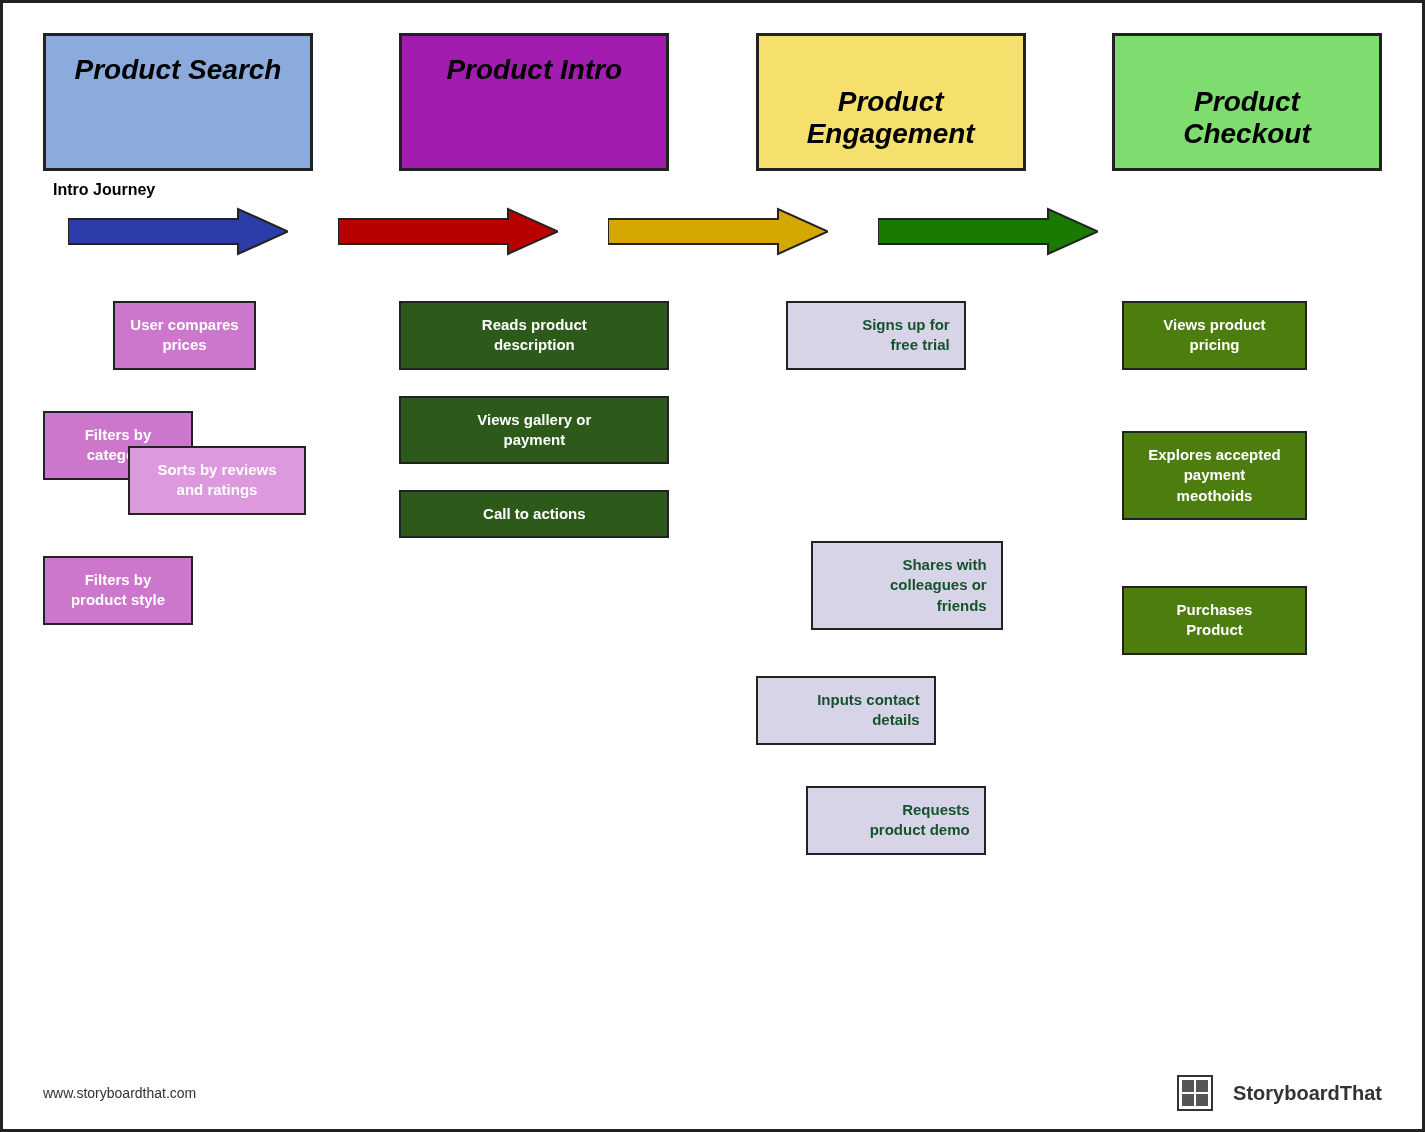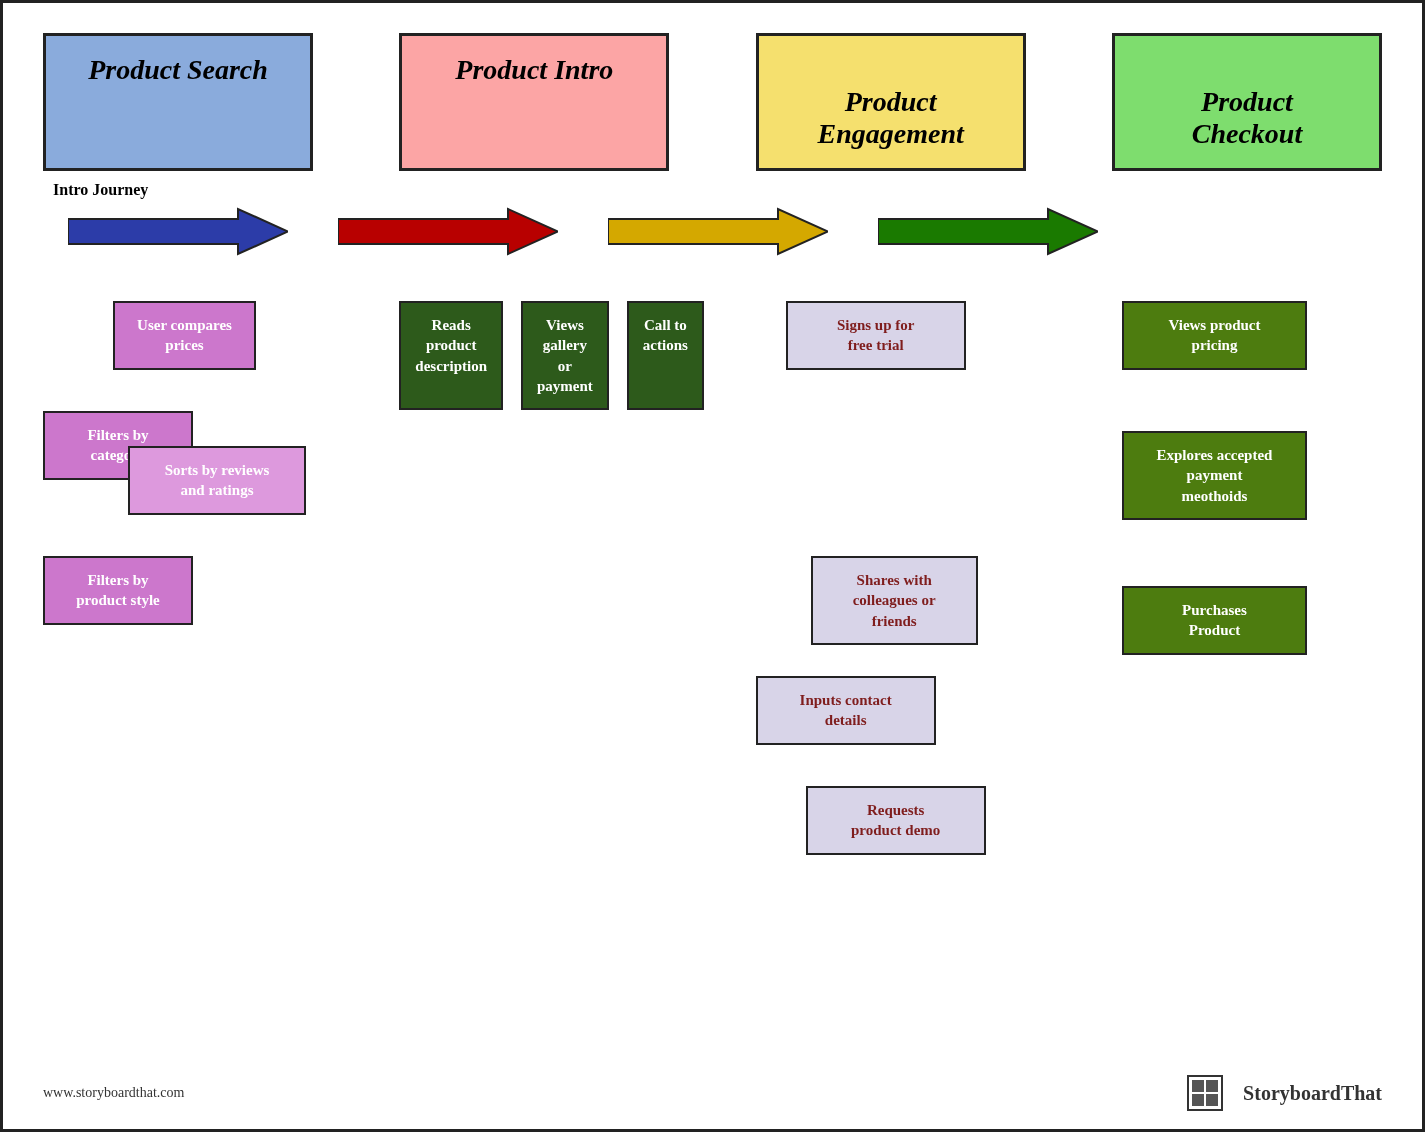--- a/index.html
+++ b/index.html
@@ -11,42 +11,41 @@
       position: relative;
       overflow: hidden;
       border: 3px solid #222;
     }
 
     .main-container {
       width: 100%;
       height: 100%;
       padding: 30px 40px 46px 40px;
       position: relative;
-      font-family: Liberation Serif, serif;
     }
 
     
     .headers-row {
       display: flex;
       justify-content: space-between;
       margin-bottom: 30px;
     }
 
     .header-box {
       width: 270px;
       padding: 18px 16px;
       border: 3px solid #222;
       text-align: center;
       font-size: 28px;
       font-weight: 900;
       font-style: italic;
     }
 
     .header-search { background: #8aabdc; }
-    .header-intro { background: #fca5a5; }
+    .header-intro { background: #a21caf; }
     .header-engagement { background: #f5e06e; }
     .header-checkout { background: #7edd6e; }
 
     
     .arrows-row {
       display: flex;
       align-items: center;
       margin-bottom: 40px;
       position: relative;
       height: 60px;
@@ -73,21 +72,21 @@
       text-align: center;
       line-height: 1.35;
     }
 
     
     .card-violet { background: #cc77cc; color: #fff; }
     .card-violet-light { background: #dd99dd; color: #fff; }
     
     .card-dark-green { background: #2d5a1b; color: #fff; }
     
-    .card-light-gray { background: #d8d4e8; color: #7f1d1d; }
+    .card-light-gray { background: #d8d4e8; color: #14532d; text-align: right; }
     
     .card-pink { background: #4d7c0f; color: #fff; }
 
     
     .footer {
       position: absolute;
       bottom: 18px;
       left: 40px;
       right: 40px;
       display: flex;
@@ -126,22 +125,22 @@
     
     .columns-wrapper {
       display: flex;
       justify-content: space-between;
       align-items: flex-start;
       width: 100%;
     }
 
     .col-static {
       display: flex;
-      flex-direction: row;
-      gap: 18px;
+      flex-direction: column;
+      gap: 26px;
       width: 270px;
     }
   </style>
 </head>
 <body>
 
 <div class="main-container">
 
   <div class="headers-row">
     <div class="header-box header-search">
@@ -223,21 +222,21 @@
       <div class="card card-dark-green">
         <span style="white-space:pre-line;">Call to actions</span>
       </div>
     </div>
 
     <div style="width:270px; height:600px; position:relative;">
       <div class="card card-light-gray" style="position:absolute; left:30px; top:0; width:180px;">
         <span style="white-space:pre-line;">Signs up for
 free trial</span>
       </div>
-      <div class="card card-light-gray" style="position:absolute; left:55px; top:255px; width:167px;">
+      <div class="card card-light-gray" style="position:absolute; left:55px; top:240px; width:192px;">
         <span style="white-space:pre-line;">Shares with
 colleagues or
 friends</span>
       </div>
       <div class="card card-light-gray" style="position:absolute; left:0; top:375px; width:180px;">
         <span style="white-space:pre-line;">Inputs contact
 details</span>
       </div>
       <div class="card card-light-gray" style="position:absolute; left:50px; top:485px; width:180px;">
         <span style="white-space:pre-line;">Requests

